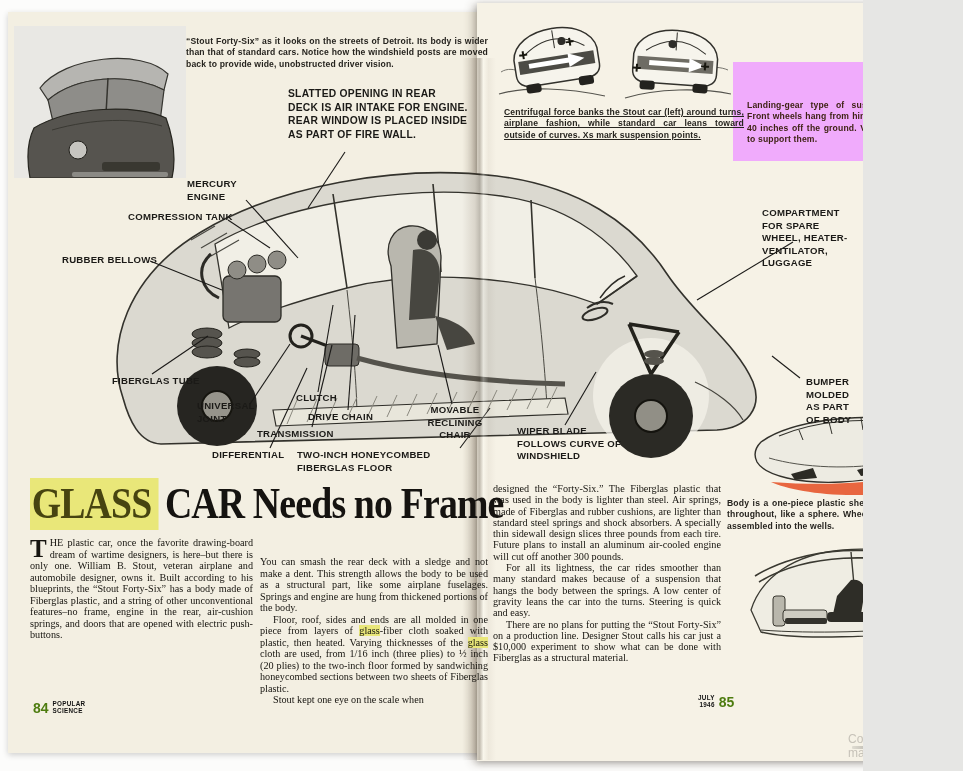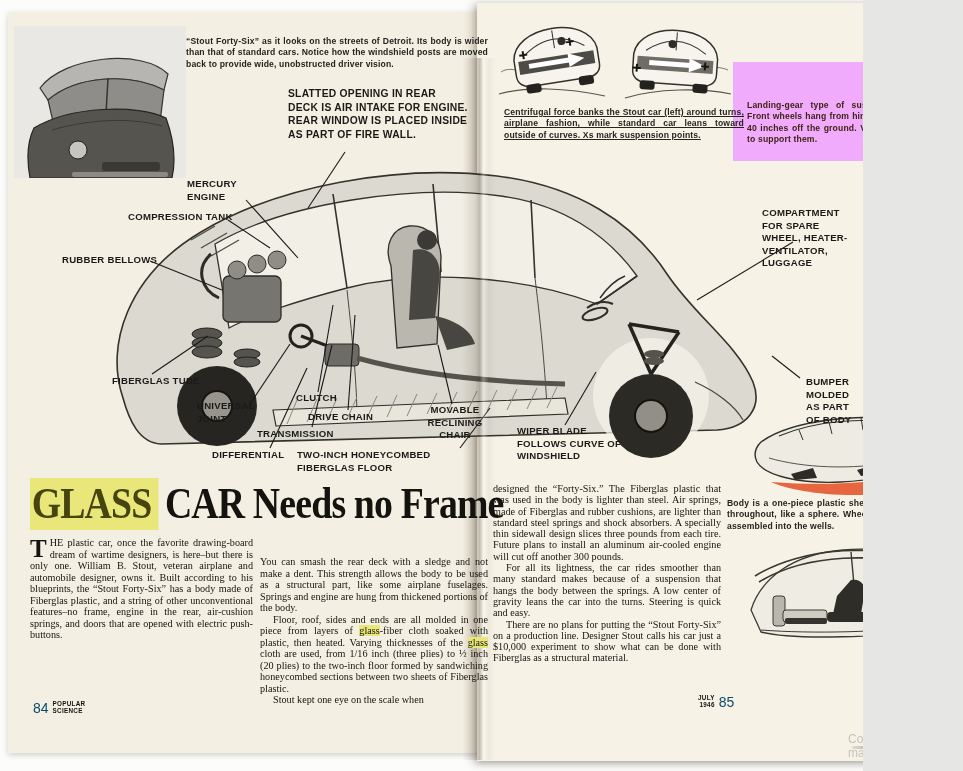--- a/index.html
+++ b/index.html
@@ -35,21 +35,21 @@
   .col1{left:30px;top:537px;width:223px;}
   .col2{left:260px;top:556px;width:228px;}
   .col3{left:493px;top:483px;width:228px;line-height:11.3px;}
   .dropcap{float:left;font-size:25px;line-height:21px;font-weight:bold;padding:1px 3px 0 0;
            font-family:"Liberation Serif",serif;}
   .ghl{background:#e9e779;}
   .orangebox{position:absolute;left:733px;top:62px;width:227px;height:99px;background:#f0abfc;z-index:9;}
   .obtext{position:absolute;left:14px;top:38px;width:199px;color:#3f2315;text-align:justify;}
   .footer-left{position:absolute;left:33px;top:700px;display:flex;align-items:center;gap:4px;z-index:10;}
   .footer-right{position:absolute;left:698px;top:694px;display:flex;align-items:center;gap:4px;z-index:10;}
-  .pgnum{font-weight:normal;font-size:14px;color:#0c4a6e;text-align:center;}
+  .pgnum{font-weight:bold;font-size:14px;color:#4d7c0f;text-align:center;}
   .stack{font-weight:bold;font-size:6.3px;line-height:6.6px;letter-spacing:.3px;color:#111;}
   .stack span{display:block;}
   .stack-r{text-align:right;}
   .copyright{position:absolute;left:848px;top:732px;font-size:12px;color:#c6c2b8;z-index:10;}
   .scanline{position:absolute;left:852px;top:746px;width:107px;height:3px;border-radius:1px;
             background:linear-gradient(90deg,rgba(20,20,20,.1),#050505);z-index:10;}
 </style>
 </head>
 <body>
 

